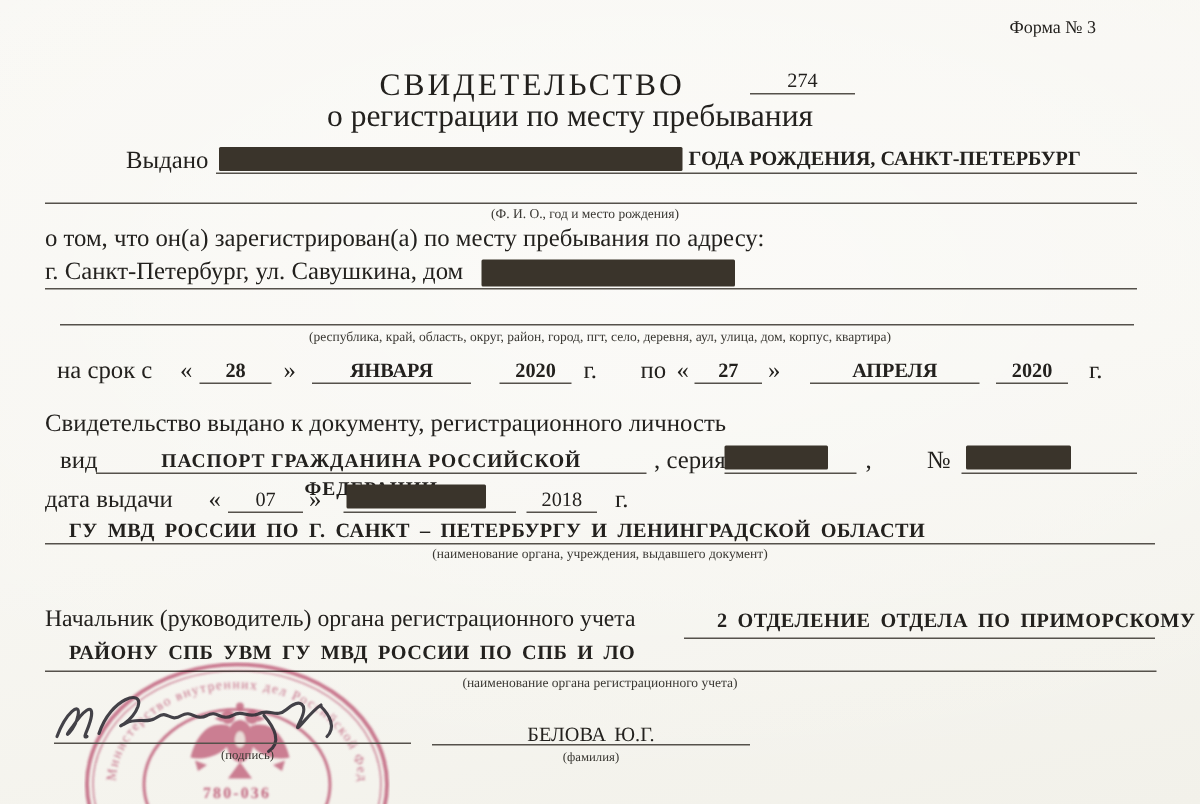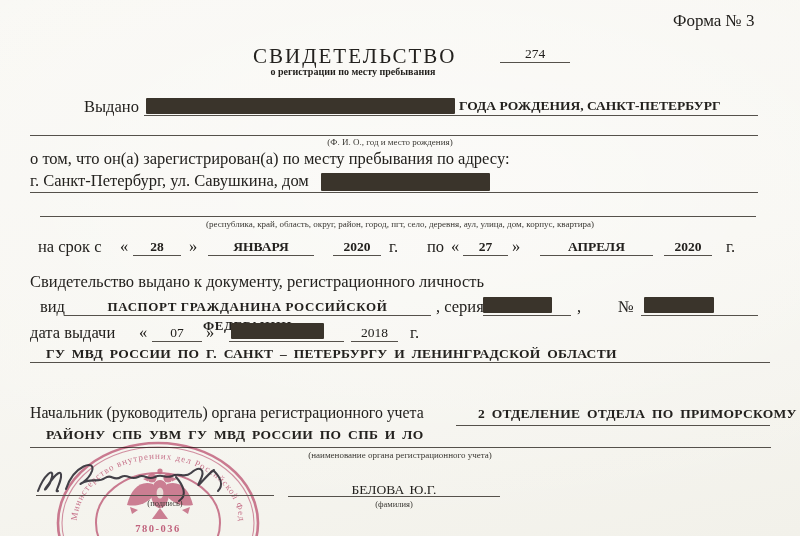--- a/index.html
+++ b/index.html
@@ -22,31 +22,31 @@
   .t{position:absolute;white-space:nowrap;font-size:16.5px;color:var(--ink);line-height:1.1;}
   .rule{position:absolute;border-top:1.4px solid var(--rule);height:0;}
   .cap{position:absolute;font-size:9px;color:var(--cap);text-align:center;white-space:nowrap;line-height:1;}
   .cap-sm{font-size:8.5px;}
   .bar{position:absolute;background:var(--redact);border-radius:1px;}
   .blank{position:absolute;border-bottom:1.4px solid var(--rule);text-align:center;
          font-weight:bold;font-size:13.5px;height:19px;box-sizing:border-box;line-height:19px;}
   .blank.normal{font-weight:normal;}
   .bold-val{font-weight:bold;font-size:13.5px;}
   .title{font-size:21px;letter-spacing:2px;}
-  .subtitle{font-size:10px;font-weight:bold;}
+  .subtitle{font-size:21px;}
   .caps-row{font-weight:bold;font-size:13.5px;word-spacing:3px;letter-spacing:.3px;margin-left:16px;}
   .stamp-svg{position:absolute;left:56px;top:441px;mix-blend-mode:multiply;opacity:.88;}
   .sig-svg{position:absolute;left:28px;top:455px;}
 </style>
 </head>
 <body>
 
 <div class="page">
 
-  <div class="t" style="left:673px;top:12px;font-size:17px;">Форма № 3</div>
+  <div class="t" style="left:673px;top:12px;font-size:12px;">Форма № 3</div>
 
   <div class="t title" style="left:253px;top:45px;">СВИДЕТЕЛЬСТВО</div>
   <div class="blank normal" style="left:500px;top:44px;width:70px;">
     <span>274</span>
   </div>
   <div class="t subtitle" style="left:218px;top:66px;width:270px;text-align:center;">о регистрации по месту пребывания</div>
 
   <div class="t" style="left:84px;top:98px;">Выдано</div>
   <div class="bar" style="left:146px;top:98px;width:309px;height:16px;"></div>
   <div class="t bold-val" style="left:459px;top:99px;">ГОДА РОЖДЕНИЯ, САНКТ-ПЕТЕРБУРГ</div>
@@ -94,20 +94,21 @@
   <div class="t" style="left:139px;top:324px;">«</div>
   <div class="blank normal" style="left:152px;top:323px;width:50px;"><span>07</span></div>
   <div class="t" style="left:206px;top:324px;">»</div>
   <div class="blank" style="left:229px;top:323px;width:115px;"></div>
   <div class="bar" style="left:231px;top:323px;width:93px;height:16px;"></div>
   <div class="blank normal" style="left:351px;top:323px;width:47px;"><span>2018</span></div>
   <div class="t" style="left:410px;top:324px;">г.</div>
 
   <div class="t caps-row" style="left:30px;top:347px;">ГУ МВД РОССИИ ПО Г. САНКТ – ПЕТЕРБУРГУ И ЛЕНИНГРАДСКОЙ ОБЛАСТИ</div>
   <div class="rule" style="left:30px;top:362px;width:740px;"></div>
+  <div class="cap" style="left:238px;top:365px;width:324px;">(наименование органа, учреждения, выдавшего документ)</div>
 
   <div class="t" style="left:30px;top:404px;font-size:15.8px;">Начальник (руководитель) органа регистрационного учета</div>
   <div class="t caps-row" style="left:462px;top:407px;">2 ОТДЕЛЕНИЕ ОТДЕЛА  ПО ПРИМОРСКОМУ</div>
   <div class="rule" style="left:456px;top:425px;width:314px;"></div>
   <div class="t caps-row" style="left:30px;top:428px;">РАЙОНУ СПБ УВМ  ГУ  МВД РОССИИ  ПО СПБ  И  ЛО</div>
   <div class="rule" style="left:30px;top:447px;width:741px;"></div>
   <div class="cap" style="left:247px;top:451px;width:306px;">(наименование органа регистрационного учета)</div>
 
   <svg class="stamp-svg" width="204" height="95" viewBox="0 0 204 95">
     <defs>

